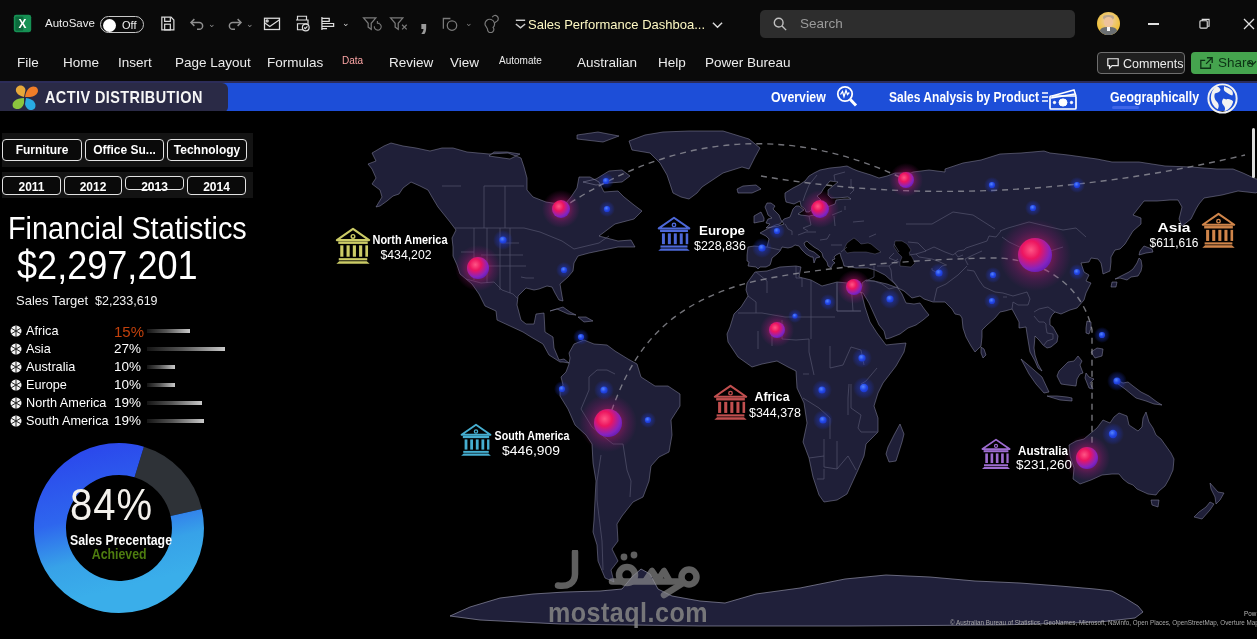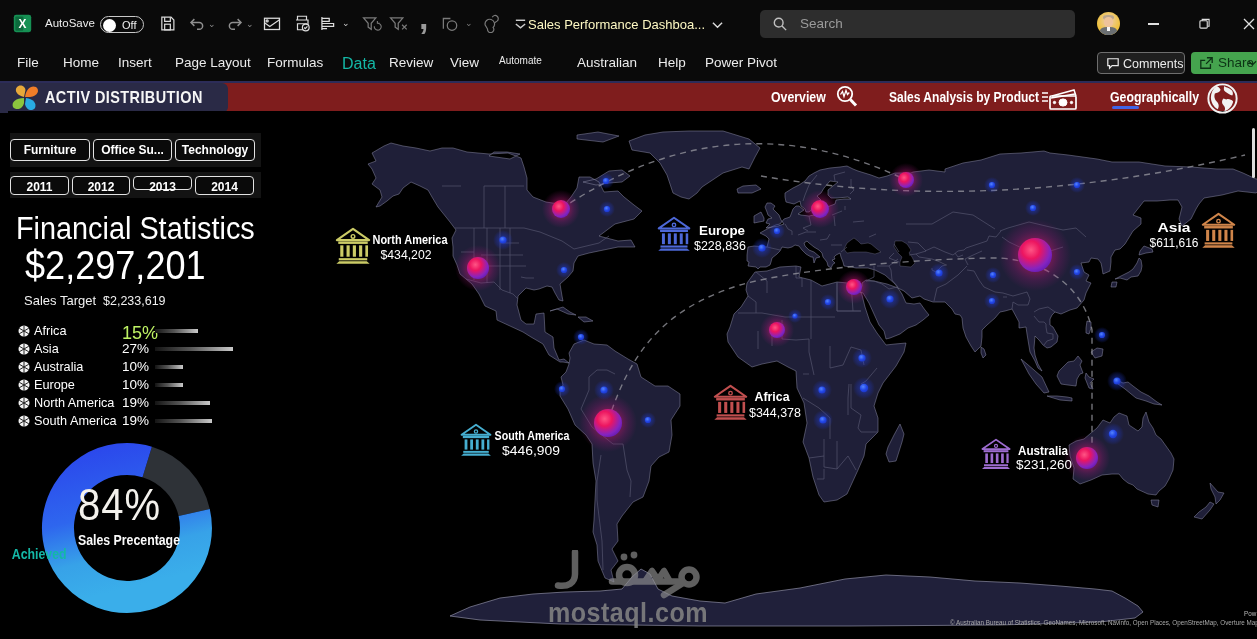--- a/index.html
+++ b/index.html
@@ -100,44 +100,44 @@
       <path d="M3.5,3 v-1.5 h7.5 v7.5 h-1.5"></path>
     </svg>
 <svg width="12" height="12" viewBox="0 0 12 12" style="position:absolute;left:1243px;top:18px" stroke="#e0e0e0" stroke-width="1.3">
       <path d="M1,1 L11,11 M11,1 L1,11"></path>
     </svg>
 <span style="position:absolute;left:17px;top:55px;font-size:13.5px;color:#ececec">File</span>
     <span style="position:absolute;left:63px;top:55px;font-size:13.5px;color:#ececec">Home</span>
     <span style="position:absolute;left:118px;top:55px;font-size:13.5px;color:#ececec">Insert</span>
     <span style="position:absolute;left:175px;top:55px;font-size:13.5px;color:#ececec">Page Layout</span>
     <span style="position:absolute;left:267px;top:55px;font-size:13.5px;color:#ececec">Formulas</span>
-    <span style="position:absolute;left:342px;top:55px;font-size:16px;color:#14b8a6">Data</span>
+    <span style="position:absolute;left:342px;top:55px;font-size:10px;color:#fca5a5">Data</span>
     <span style="position:absolute;left:389px;top:55px;font-size:13.5px;color:#ececec">Review</span>
     <span style="position:absolute;left:450px;top:55px;font-size:13.5px;color:#ececec">View</span>
     <span style="position:absolute;left:499px;top:55px;font-size:10px;color:#ececec">Automate</span>
     <span style="position:absolute;left:577px;top:55px;font-size:13.5px;color:#ececec">Australian</span>
     <span style="position:absolute;left:658px;top:55px;font-size:13.5px;color:#ececec">Help</span>
-    <span style="position:absolute;left:705px;top:55px;font-size:13.5px;color:#ececec">Power Pivot</span>
+    <span style="position:absolute;left:705px;top:55px;font-size:13.5px;color:#ececec">Power Bureau</span>
 <div style="position:absolute;left:1097px;top:52px;width:88px;height:22px;border:1px solid #6e6e6e;border-radius:4px;background:#1f1f1f">
 <svg width="14" height="13" viewBox="0 0 16 15" style="position:absolute;left:8px;top:4px" fill="none" stroke="#ececec" stroke-width="1.4">
         <path d="M2,2 h12 v8 h-7 l-3,3 v-3 h-2 z"></path>
       </svg>
 <span style="position:absolute;left:25px;top:4px;font-size:12.5px;color:#ececec">Comments</span>
     </div>
 <div style="position:absolute;left:1191px;top:52px;width:66px;height:22px;border-radius:4px 0 0 4px;background:#45a44e">
 <svg width="15" height="14" viewBox="0 0 17 16" style="position:absolute;left:8px;top:4px" fill="none" stroke="#0d3315" stroke-width="1.5">
         <path d="M7,5 h-5 v9 h11 v-5"></path>
         <path d="M9,2 h6 v6 M15,2 l-7,7"></path>
       </svg>
 <span style="position:absolute;left:27px;top:3px;font-size:13.5px;color:#0d3315">Share</span>
 <svg width="9" height="7" viewBox="0 0 10 7" style="position:absolute;left:57px;top:8px" stroke="#0d3315" fill="none" stroke-width="1.4">
         <path d="M1,1 l4,4 4,-4"></path>
       </svg>
     </div>
-<div style="position:absolute;left:0;top:81px;width:1257px;height:30px;background:#7f1d1d;border-top:2px solid #2c2c58">
+<div style="position:absolute;left:0;top:81px;width:1257px;height:30px;background:#1d4ed8;border-top:2px solid #2c2c58">
 <div style="position:absolute;left:0;top:0;width:228px;height:30px;background:#2a2a46;border-radius:0 6px 6px 0"></div>
 <svg width="34" height="32" viewBox="0 0 34 32" style="position:absolute;left:9px;top:-1px">
 <path d="M15,15 C8,15 4,11 6,7 C8,3 14,4 15,8 Z" fill="#e8a93a" transform="rotate(12 15 15)"></path>
 <path d="M16,15 C17,7 22,3 27,5 C31,8 29,14 21,15 Z" fill="#f07d28"></path>
 <path d="M15,16 C7,16 2,20 4,25 C7,29 14,27 15,21 Z" fill="#8cc63e"></path>
 <path d="M17,16 C24,17 28,21 26,26 C23,30 17,28 16,22 Z" fill="#29abe2"></path>
 </svg>
 <span style="position:absolute;left:45px;top:5px;font-size:17px;font-weight:bold;color:#f6f6f6;letter-spacing:0.5px;white-space:nowrap;transform:scaleX(.85);transform-origin:left">ACTIV DISTRIBUTION</span>
 <span style="position:absolute;left:771px;top:6px;font-size:14.5px;font-weight:bold;color:#fff;white-space:nowrap;transform:scaleX(.85);transform-origin:left">Overview</span>
 <svg width="24" height="24" viewBox="0 0 24 24" style="position:absolute;left:835px;top:2px" fill="none" stroke="#fff" stroke-width="1.8">
@@ -363,21 +363,21 @@
 </g>
 <g fill="#909090">
         <circle cx="76" cy="7" r="3.4"></circle>
         <circle cx="86" cy="5" r="3.4"></circle>
       </g>
 </svg>
 <div style="position:absolute;left:468px;top:598px;width:320px;text-align:center;font-size:27px;font-weight:bold;color:#858585;opacity:0.85;letter-spacing:0.5px"><span style="display:inline-block;transform:scaleX(.93)">mostaql.com</span></div>
 <div style="position:absolute;left:950px;top:619px;width:307px;font-size:6.3px;color:#aaa;white-space:nowrap">© Australian Bureau of Statistics, GeoNames, Microsoft, Navinfo, Open Places, OpenStreetMap, Overture Maps Fundation, To</div>
 <div style="position:absolute;left:1244px;top:610px;font-size:6.3px;color:#bbb">Pow</div>
 <div style="position:absolute;left:1252px;top:128px;width:3px;height:50px;background:#dcdcdc;border-radius:2px"></div>
-<div style="position:absolute;left:8px;top:111px;width:255px;height:528px;background:#000">
+<div style="position:absolute;left:0;top:111px;width:255px;height:528px;background:#000">
 <div style="position:absolute;left:2px;top:22px;width:251px;height:34px;background:#131313"></div>
 <div style="position:absolute;left:2px;top:61px;width:251px;height:26px;background:#131313"></div>
 <div class="slc" style="left:2px;top:28px;width:80px;height:22px">Furniture</div>
 <div class="slc" style="left:85px;top:28px;width:79px;height:22px">Office Su...</div>
 <div class="slc" style="left:167px;top:28px;width:80px;height:22px">Technology</div>
 <div class="slc" style="left:2px;top:65px;width:59px;height:19px">2011</div>
 <div class="slc" style="left:64px;top:65px;width:58px;height:19px">2012</div>
 <div class="slc" style="left:125px;top:65px;width:59px;height:14px">2013</div>
 <div class="slc" style="left:187px;top:65px;width:59px;height:19px">2014</div>
 <div style="position:absolute;left:8px;top:100px;font-size:31px;color:#fff;white-space:nowrap;transform:scaleX(.93);transform-origin:left">Financial Statistics</div>
@@ -390,21 +390,21 @@
           <g stroke="#222" stroke-width="2.0">
             <path d="M12,12 L12,1"></path>
             <path d="M12,12 L21.5,6.5"></path>
             <path d="M12,12 L21.5,17.5"></path>
             <path d="M12,12 L12,23"></path>
             <path d="M12,12 L2.5,17.5"></path>
             <path d="M12,12 L2.5,6.5"></path>
           </g>
         </svg>
 <span style="position:absolute;left:26px;top:-8px;font-size:13.5px;color:#fff;white-space:nowrap;transform:scaleX(.94);transform-origin:left">Africa</span>
-<span style="position:absolute;left:114px;top:-8px;font-size:18px;color:#bef264">15%</span>
+<span style="position:absolute;left:114px;top:-8px;font-size:15px;color:#c2410c">15%</span>
 <div style="position:absolute;left:147px;top:-2px;height:3.5px;width:43px;background:linear-gradient(90deg,#141414,#555 45%,#c9c9c9)"></div>
       </div>
 <div style="position:absolute;left:0;top:238px;width:255px;height:0">
         <svg width="12" height="12" viewBox="0 0 24 24" style="position:absolute;left:10;top:-6">
           <circle cx="12" cy="12" r="11" fill="#f2f2f2"></circle>
           <g stroke="#222" stroke-width="2.0">
             <path d="M12,12 L12,1"></path>
             <path d="M12,12 L21.5,6.5"></path>
             <path d="M12,12 L21.5,17.5"></path>
             <path d="M12,12 L12,23"></path>
@@ -489,14 +489,14 @@
             <stop offset="1" stop-color="#3aaeea"></stop>
           </linearGradient>
         </defs>
 <g transform="translate(0,-413)">
 <path d="M139.2,462.0 A69.0,69.0 0 0 1 186.2,512.5" fill="none" stroke="#2e3237" stroke-width="32"></path>
 <path d="M186.2,512.5 A69.0,69.0 0 1 1 139.2,462.0" fill="none" stroke="url(#dgrad)" stroke-width="32"></path>
 </g>
       </svg>
 <div style="position:absolute;left:0;top:370px;width:224px;text-align:center;font-size:45px;color:#f3f1ec;letter-spacing:1px;line-height:1.05"><span style="display:inline-block;transform:scaleX(.89)">84%</span></div>
 <div style="position:absolute;left:0;top:421px;width:242px;text-align:center;font-size:14px;font-weight:bold;color:#fafafa"><span style="display:inline-block;transform:scaleX(.88)">Sales Precentage</span></div>
-<div style="position:absolute;left:0;top:435px;width:238px;font-size:14px;font-weight:bold;color:#14b8a6"><span style="display:inline-block;transform:scaleX(.88)">Achieved</span></div>
+<div style="position:absolute;left:0;top:435px;width:238px;text-align:center;font-size:14px;font-weight:bold;color:#4d7c0f"><span style="display:inline-block;transform:scaleX(.88)">Achieved</span></div>
 </div>
 </div>
 </body></html>

